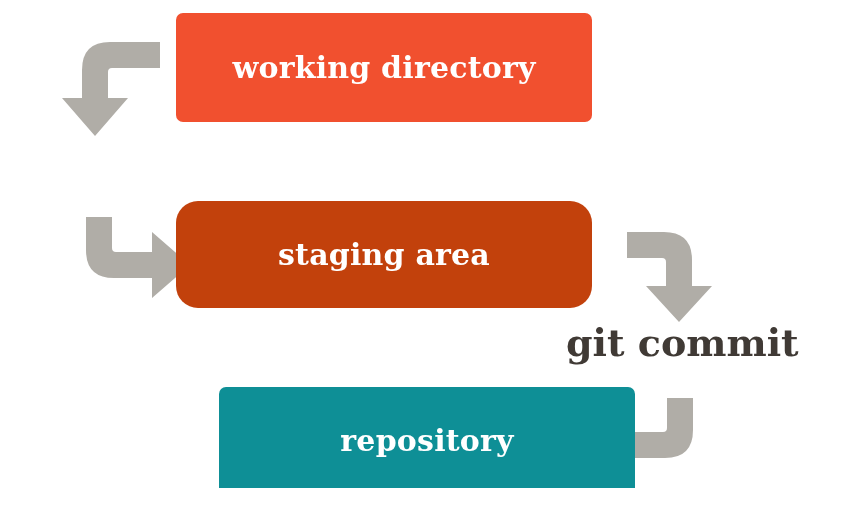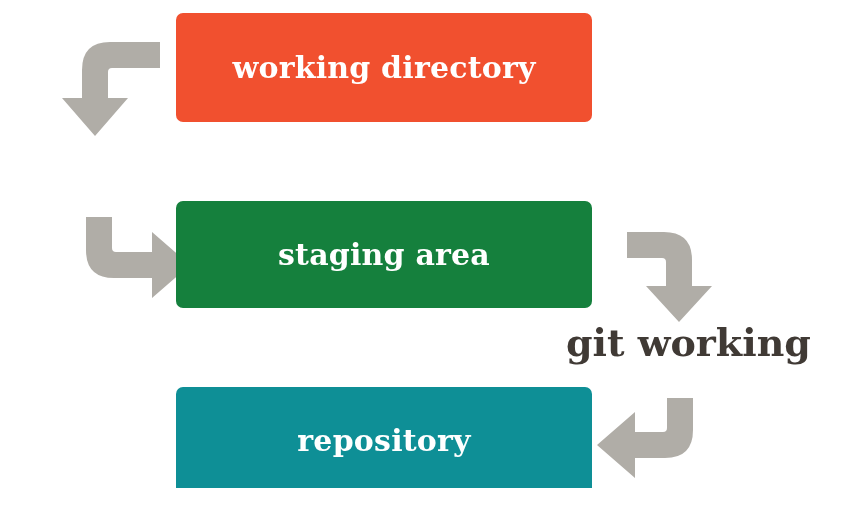--- a/index.html
+++ b/index.html
@@ -134,24 +134,24 @@
         L 663,432
         Q 667,432 667,428
         Z" fill="#B0ADA7"></path>
     </g>
   </svg>
 
   <div class="stage-box" id="box-working" style="background-color: rgb(241, 80, 47);">
     <span class="stage-label" style="color: rgb(255, 255, 255);">working directory</span>
   </div>
 
-  <div class="stage-box" id="box-staging" style="background-color: #15803d;">
+  <div class="stage-box" id="box-staging" style="background-color: #c2410c; border-radius: 22px;">
     <span class="stage-label" style="color: rgb(255, 255, 255);">staging area</span>
   </div>
 
-  <div class="stage-box" id="box-repo" style="background-color: rgb(14, 143, 150);">
+  <div class="stage-box" id="box-repo" style="background-color: rgb(14, 143, 150); margin-left: 43px;">
     <span class="stage-label" style="color: rgb(255, 255, 255);">repository</span>
   </div>
 
 
-  <div class="command-label" id="cmd-git-commit" style="color: rgb(64, 58, 53);">git working</div>
+  <div class="command-label" id="cmd-git-commit" style="color: rgb(64, 58, 53);">git commit</div>
 
 </div>
 
 </body></html>

